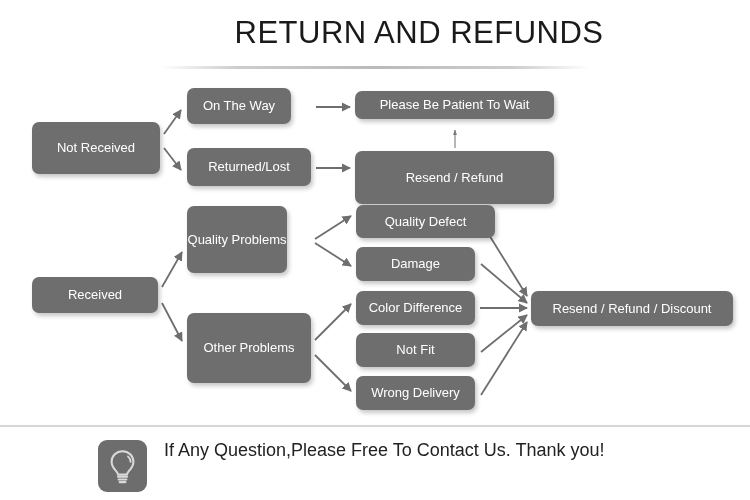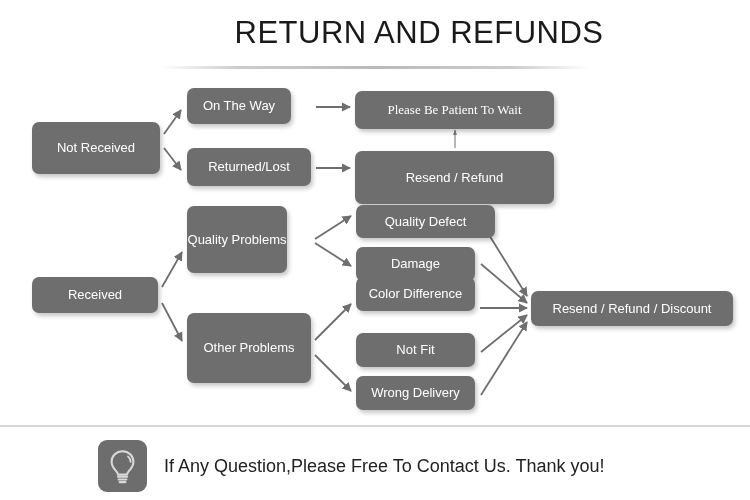--- a/index.html
+++ b/index.html
@@ -82,21 +82,20 @@
     top: 425px;
     width: 750px;
     height: 2px;
     background: #d6d6d6;
   }
   #footer {
     position: absolute;
     left: 98px;
     top: 440px;
     display: flex;
-    align-items: center;
   }
   #bulb-tile {
     width: 49px;
     height: 52px;
     background: #6d6d6d;
     border-radius: 9px;
     display: flex;
     align-items: center;
     justify-content: center;
     flex: none;
@@ -160,28 +159,28 @@
       <line x1="481" y1="395" x2="527" y2="322" marker-end="url(#ah)"></line>
     </g>
 
     <line x1="455" y1="148" x2="455" y2="130" stroke="#7a7a7a" stroke-width="1.1" fill="none" marker-end="url(#ah-thin)"></line>
   </svg>
 
   <div id="nodes">
       <div class="node" style="left: 32px; top: 122px; width: 128px; height: 52px;">Not Received</div>
       <div class="node" style="left: 187px; top: 88px; width: 104px; height: 36px;">On The Way</div>
       <div class="node" style="left: 187px; top: 148px; width: 124px; height: 38px;">Returned/Lost</div>
-      <div class="node" style="left: 355px; top: 91px; width: 199px; height: 38px; font-family: Liberation Serif, serif;">Please Be Patient To Wait</div>
+      <div class="node" style="left: 355px; top: 91px; width: 199px; height: 28px;">Please Be Patient To Wait</div>
       <div class="node" style="left: 355px; top: 151px; width: 199px; height: 53px;">Resend / Refund</div>
       <div class="node" style="left: 32px; top: 277px; width: 126px; height: 36px;">Received</div>
       <div class="node" style="left: 187px; top: 206px; width: 100px; height: 67px;">Quality Problems</div>
       <div class="node" style="left: 187px; top: 313px; width: 124px; height: 70px;">Other Problems</div>
       <div class="node" style="left: 356px; top: 205px; width: 139px; height: 33px; padding-left: 6px;">Quality Defect</div>
       <div class="node" style="left: 356px; top: 247px; width: 119px; height: 34px;">Damage</div>
-      <div class="node" style="left: 356px; top: 277px; width: 119px; height: 34px;">Color Difference</div>
+      <div class="node" style="left: 356px; top: 291px; width: 119px; height: 34px;">Color Difference</div>
       <div class="node" style="left: 356px; top: 333px; width: 119px; height: 34px;">Not Fit</div>
       <div class="node" style="left: 356px; top: 376px; width: 119px; height: 34px;">Wrong Delivery</div>
       <div class="node" style="left: 531px; top: 291px; width: 202px; height: 35px;">Resend / Refund / Discount</div>
     </div>
 
   <div id="footer-divider"></div>
 
   <div id="footer">
     <div id="bulb-tile">
       <svg width="33" height="36" viewBox="0 0 33 36" xmlns="http://www.w3.org/2000/svg">

